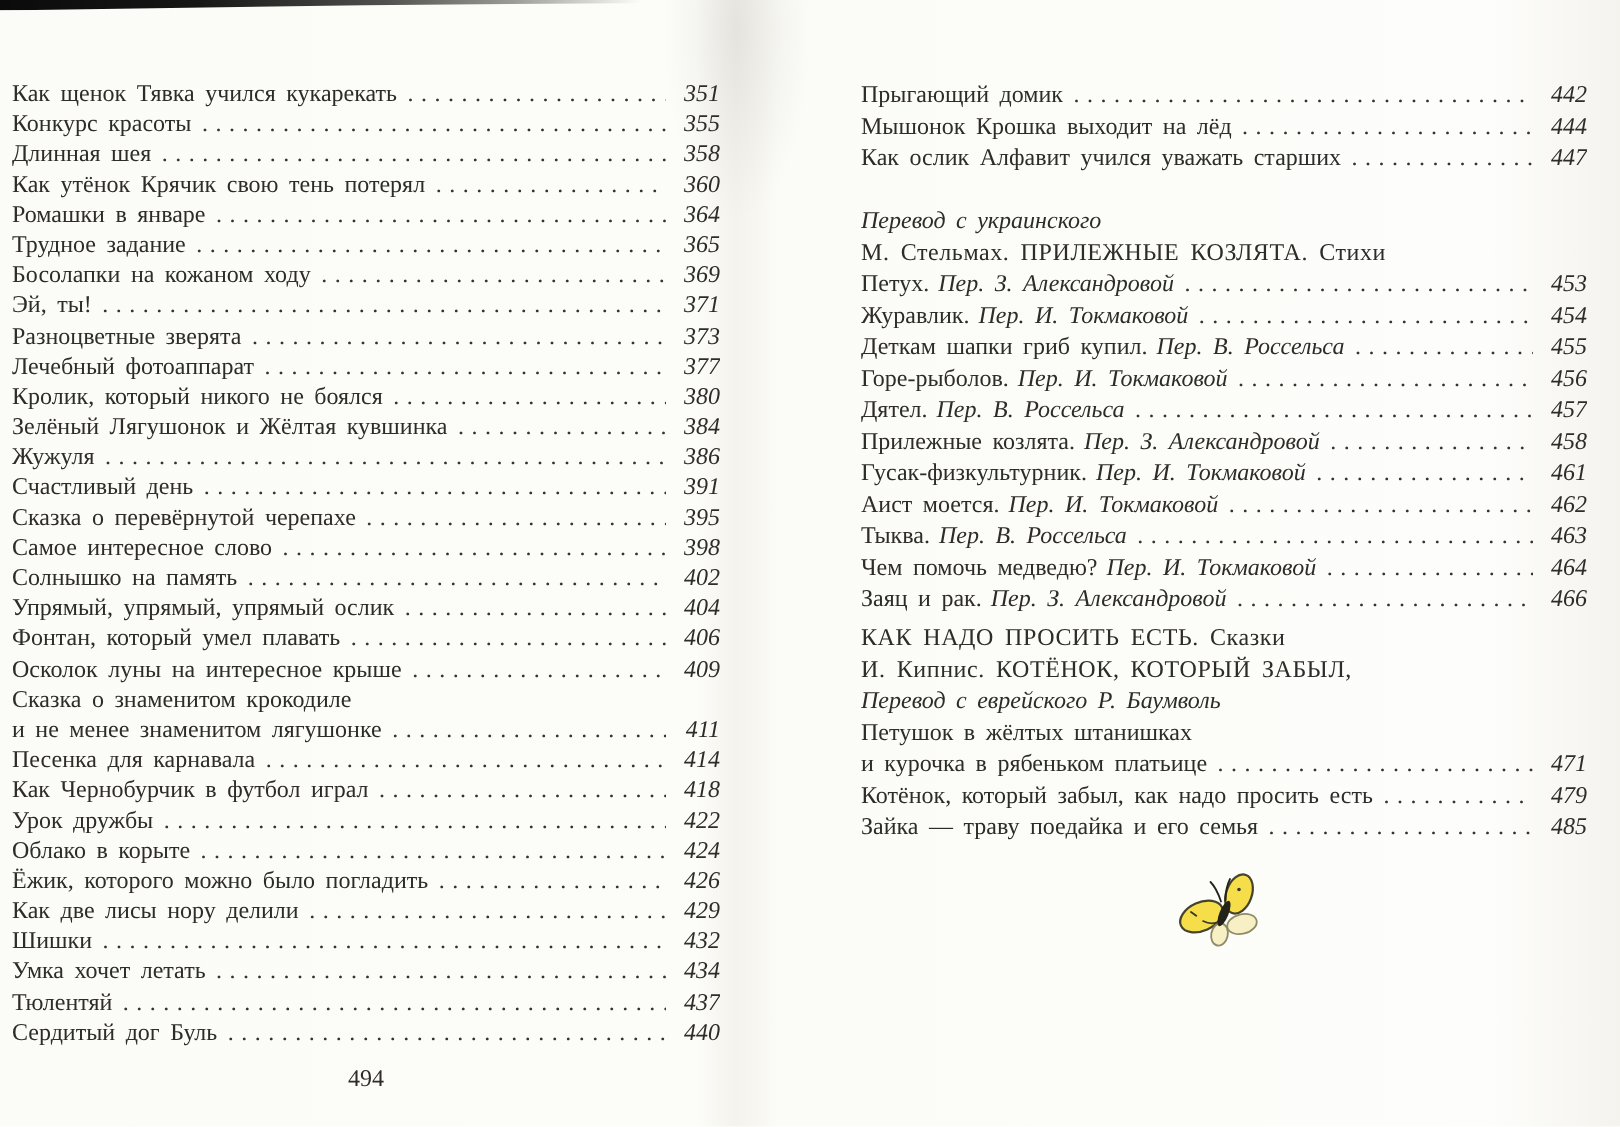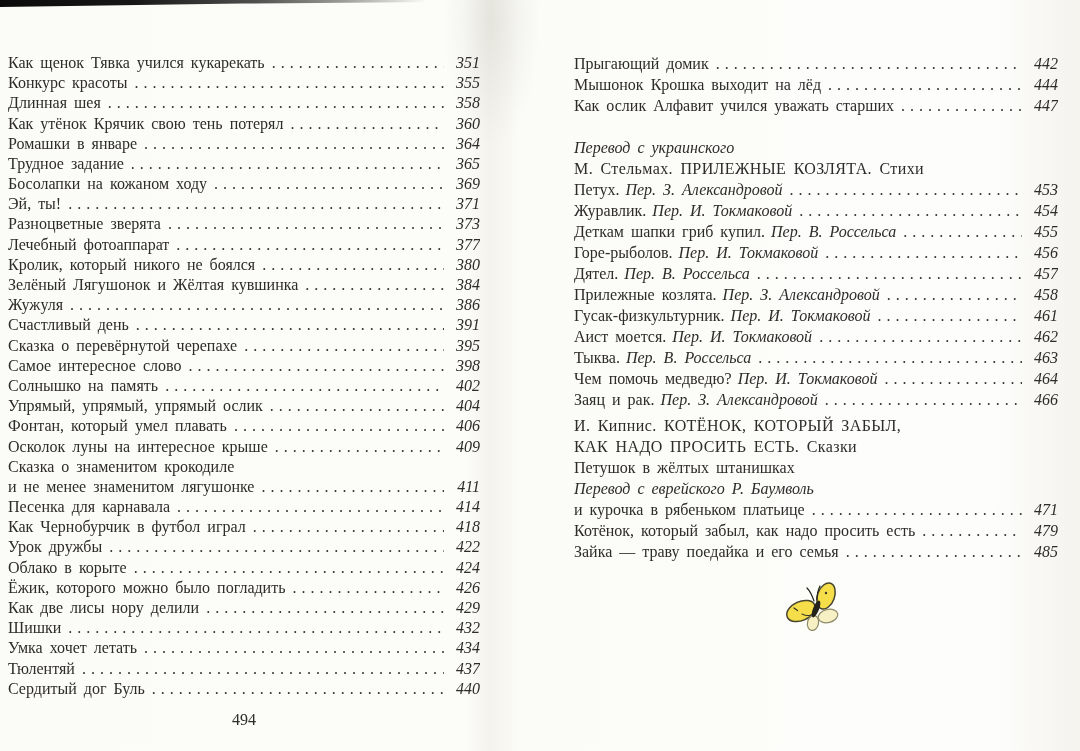--- a/index.html
+++ b/index.html
@@ -12,21 +12,21 @@
       linear-gradient(to right,#fbfbf7 0%,#fcfcf9 43%,#f4f3ed 45.4%,#fbfbf7 48%,#fdfdfb 92%,#f4f3ee 100%);
   }
   .top-edge{
     position:absolute;top:0;left:0;width:440px;height:7px;
     background:linear-gradient(to right,#0b0b0b 0%,#161616 30%,#4f4f4d 58%,#9d9c98 78%,rgba(190,190,185,0) 97%);
     clip-path:polygon(0 0,100% 0,100% 28%,55% 50%,0 100%);
   }
   .col{position:absolute;font-size:16px;word-spacing:3px;}
   .col-left{left:8px;top:53px;width:472px;}
   .col-right{left:574px;top:53px;width:484px;}
-  .row{display:flex;align-items:flex-end;white-space:nowrap;overflow:hidden;}
+  .row{display:flex;align-items:center;white-space:nowrap;overflow:hidden;}
   .col-left .row{height:20.2px;line-height:20.2px;}
   .col-right .row{height:21px;line-height:21px;}
   .t{flex:none;}
   .it{flex:none;font-style:italic;margin-left:6px;}
   .lead{flex:1 1 auto;overflow:hidden;margin-left:7px;margin-right:3px;letter-spacing:5px;color:#35332f;}
   .lead::after{content:"........................................................................................";}
   .p{flex:none;min-width:33px;text-align:right;font-style:italic;}
   .ri .t{font-style:italic;}
   .rh .t{letter-spacing:0.4px;}
   .gap1{height:21px;}
@@ -284,30 +284,30 @@
       <span class="p">464</span>
     </div>
   <div class="row r">
       <span class="t">Заяц и рак.</span>
       <span class="it">Пер. З. Александровой</span>
       <span class="lead"></span>
       <span class="p">466</span>
     </div>
   <div class="gap2"></div>
   <div class="row rh">
+      <span class="t">КАК НАДО ПРОСИТЬ ЕСТЬ. Сказки</span>
+    </div>
+  <div class="row rh">
       <span class="t">И. Кипнис. КОТЁНОК, КОТОРЫЙ ЗАБЫЛ,</span>
     </div>
-  <div class="row rh">
-      <span class="t">КАК НАДО ПРОСИТЬ ЕСТЬ. Сказки</span>
+  <div class="row ri">
+      <span class="t">Перевод с еврейского Р. Баумволь</span>
     </div>
   <div class="row rn">
       <span class="t">Петушок в жёлтых штанишках</span>
-    </div>
-  <div class="row ri">
-      <span class="t">Перевод с еврейского Р. Баумволь</span>
     </div>
   <div class="row r">
       <span class="t">и курочка в рябеньком платьице</span>
       <span class="lead"></span>
       <span class="p">471</span>
     </div>
   <div class="row r">
       <span class="t">Котёнок, который забыл, как надо просить есть</span>
       <span class="lead"></span>
       <span class="p">479</span>

